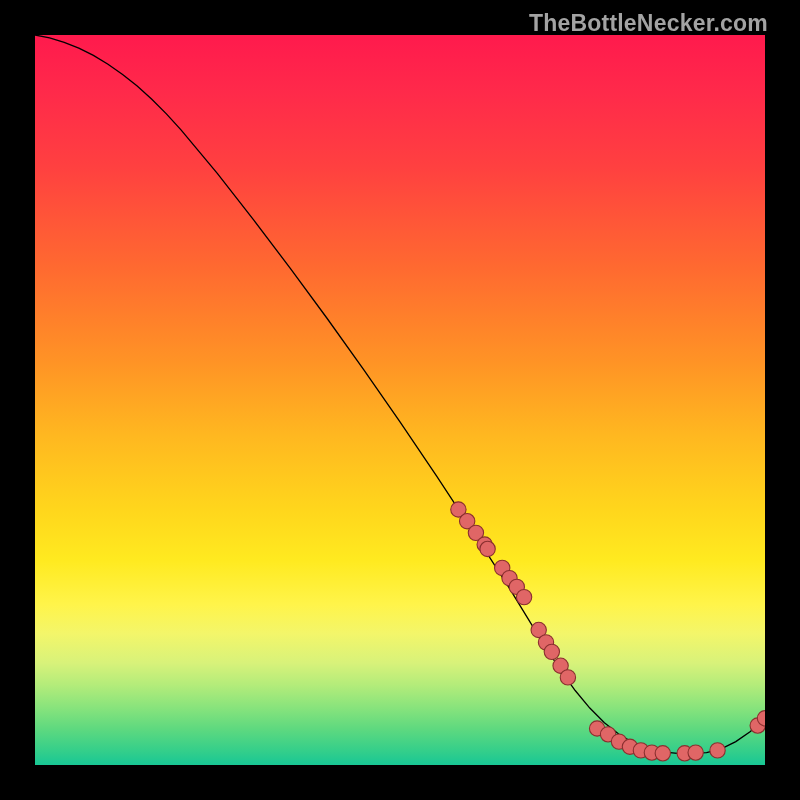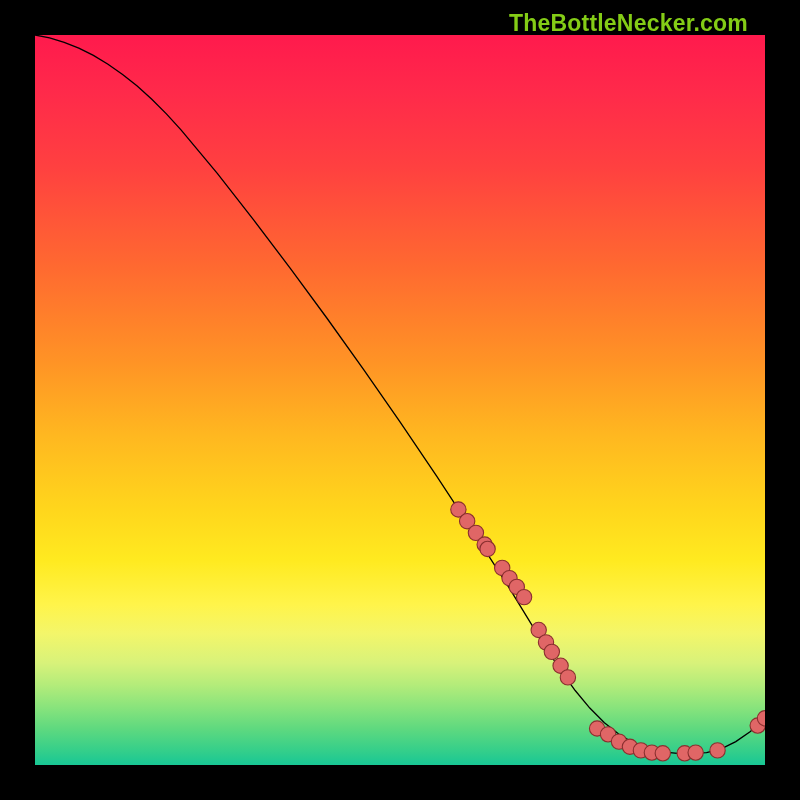--- a/index.html
+++ b/index.html
@@ -41,23 +41,23 @@
       #18c795 100%);
   }
   .plot svg {
     position: absolute;
     left: 0; top: 0;
     width: 100%;
     height: 100%;
   }
   .watermark {
     position: absolute;
-    right: 52px;
+    right: 32px;
     top: 10px;
-    color: #84cc16;
+    color: #a3a3a3;
     font-size: 23px;
     font-weight: 600;
     letter-spacing: .2px;
     user-select: none;
     margin-left: 16px;
   }
 </style>
 </head>
 <body>
 

